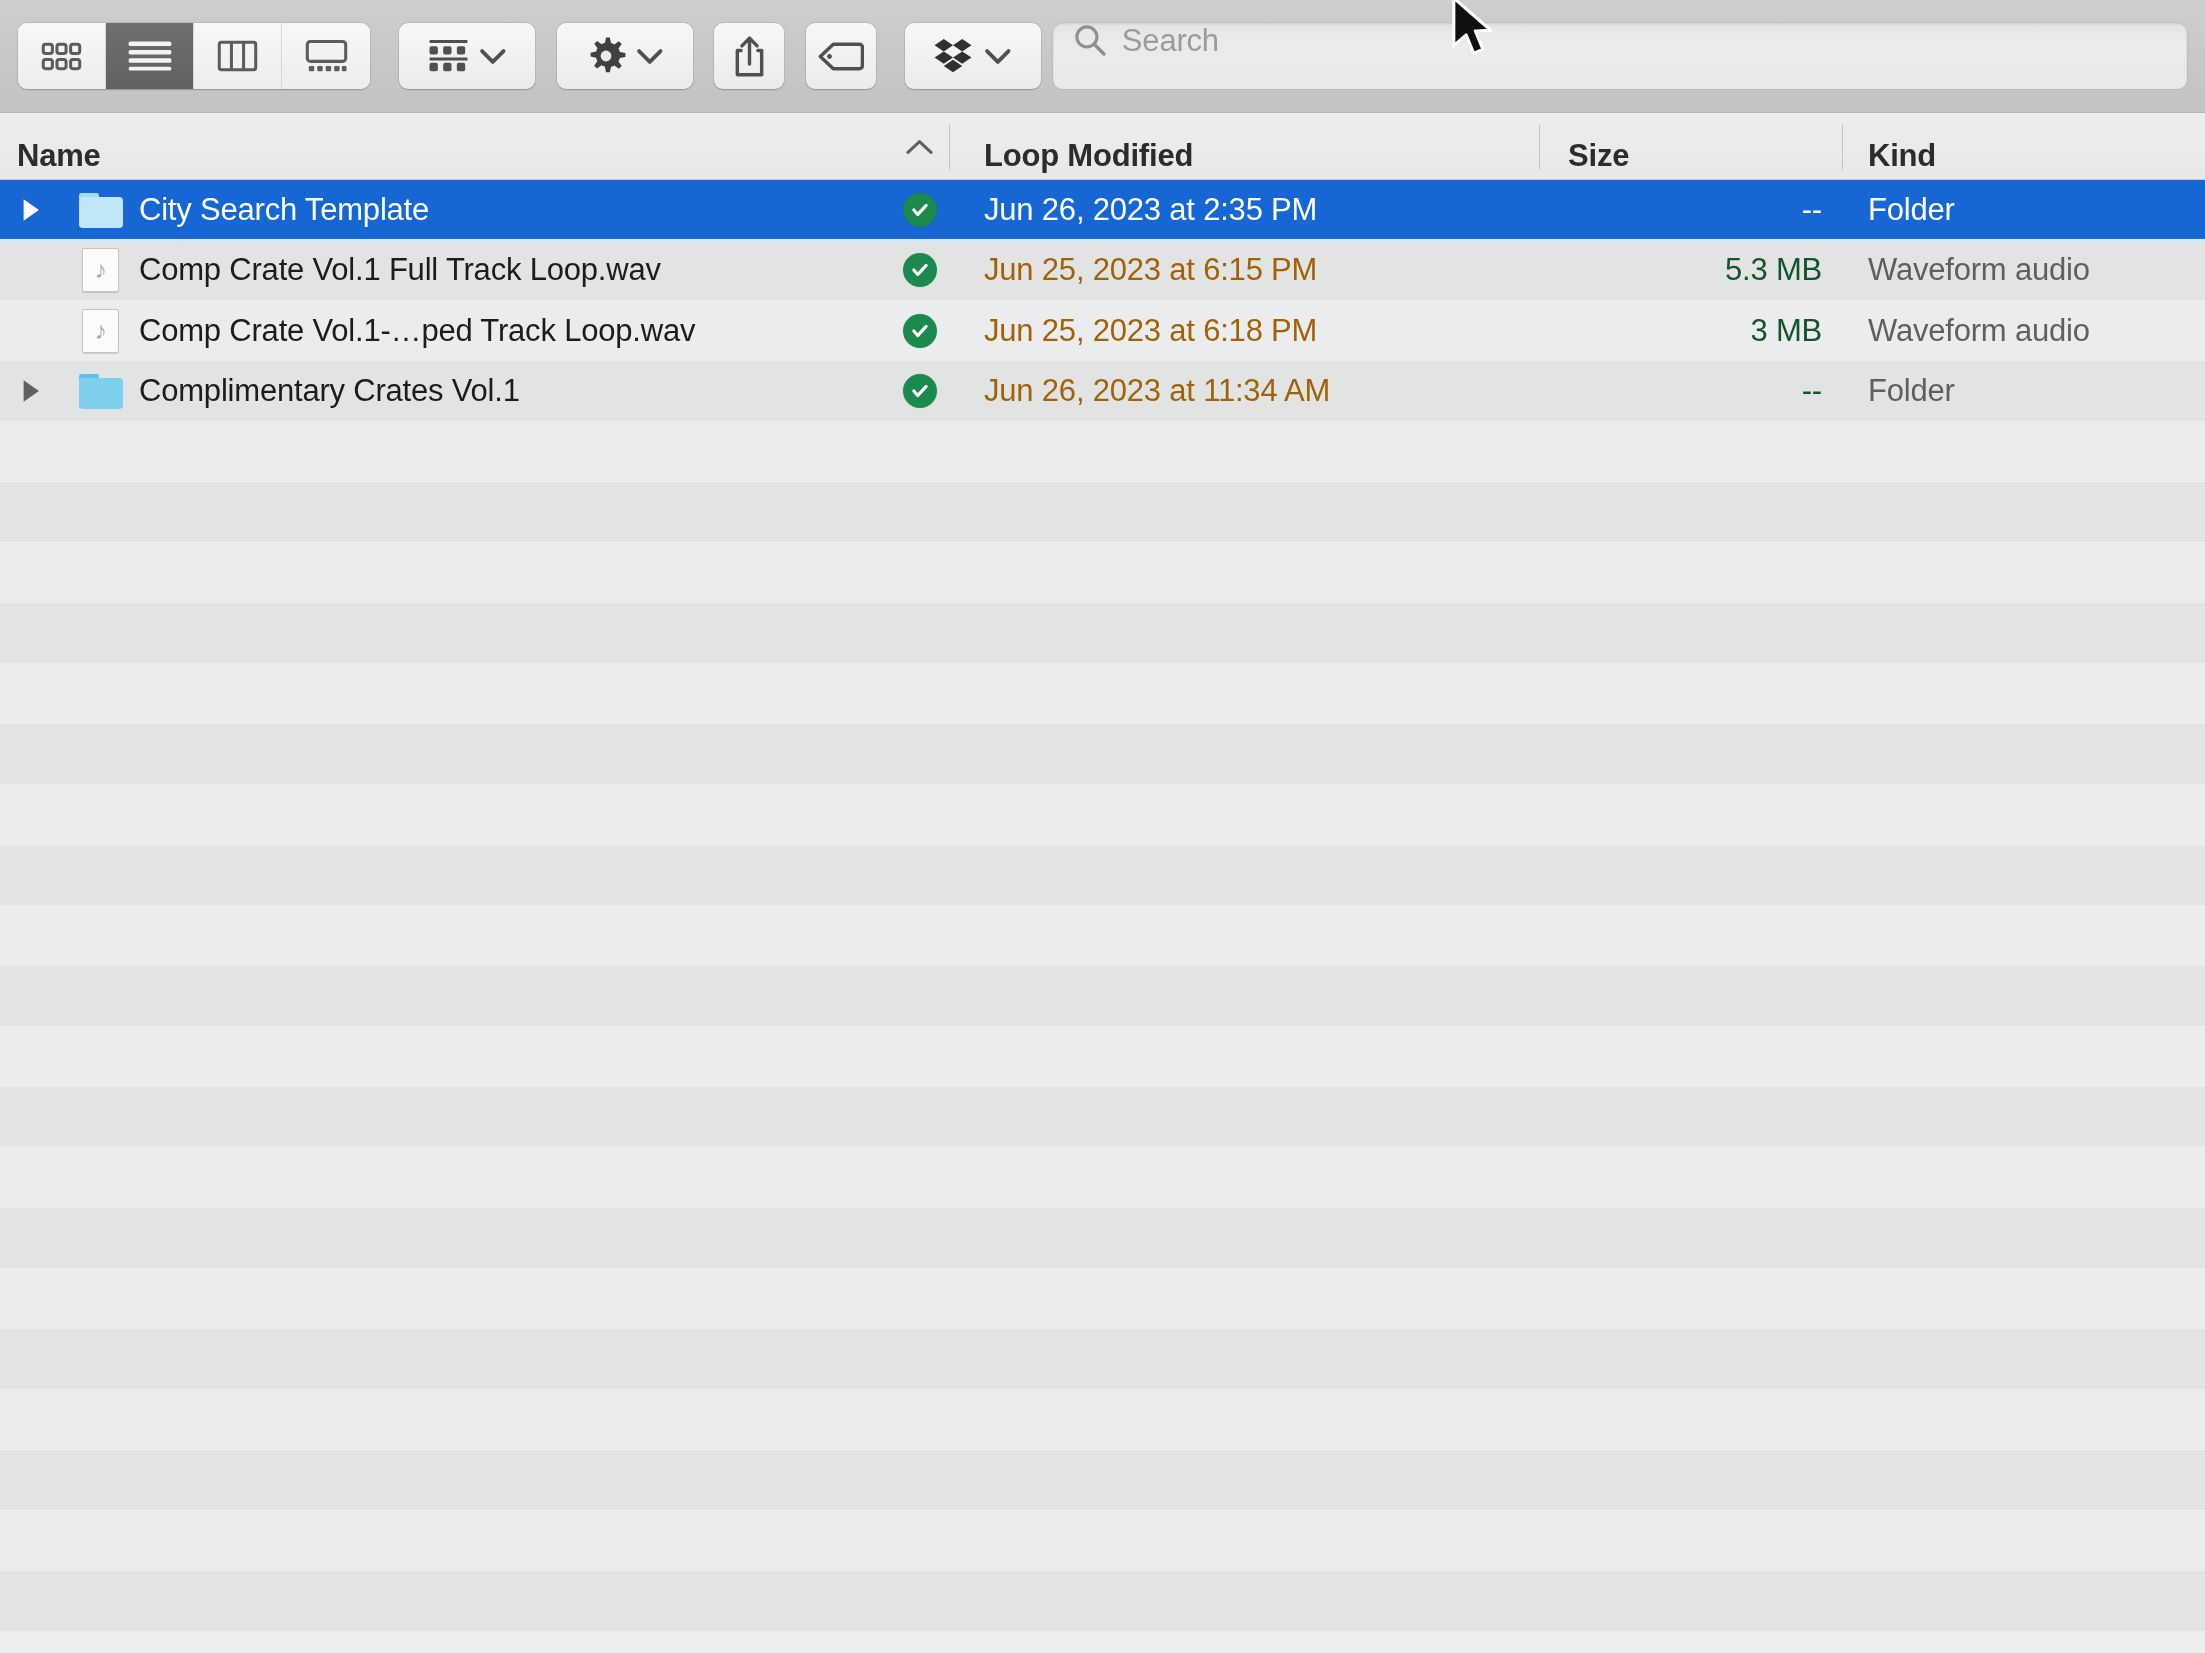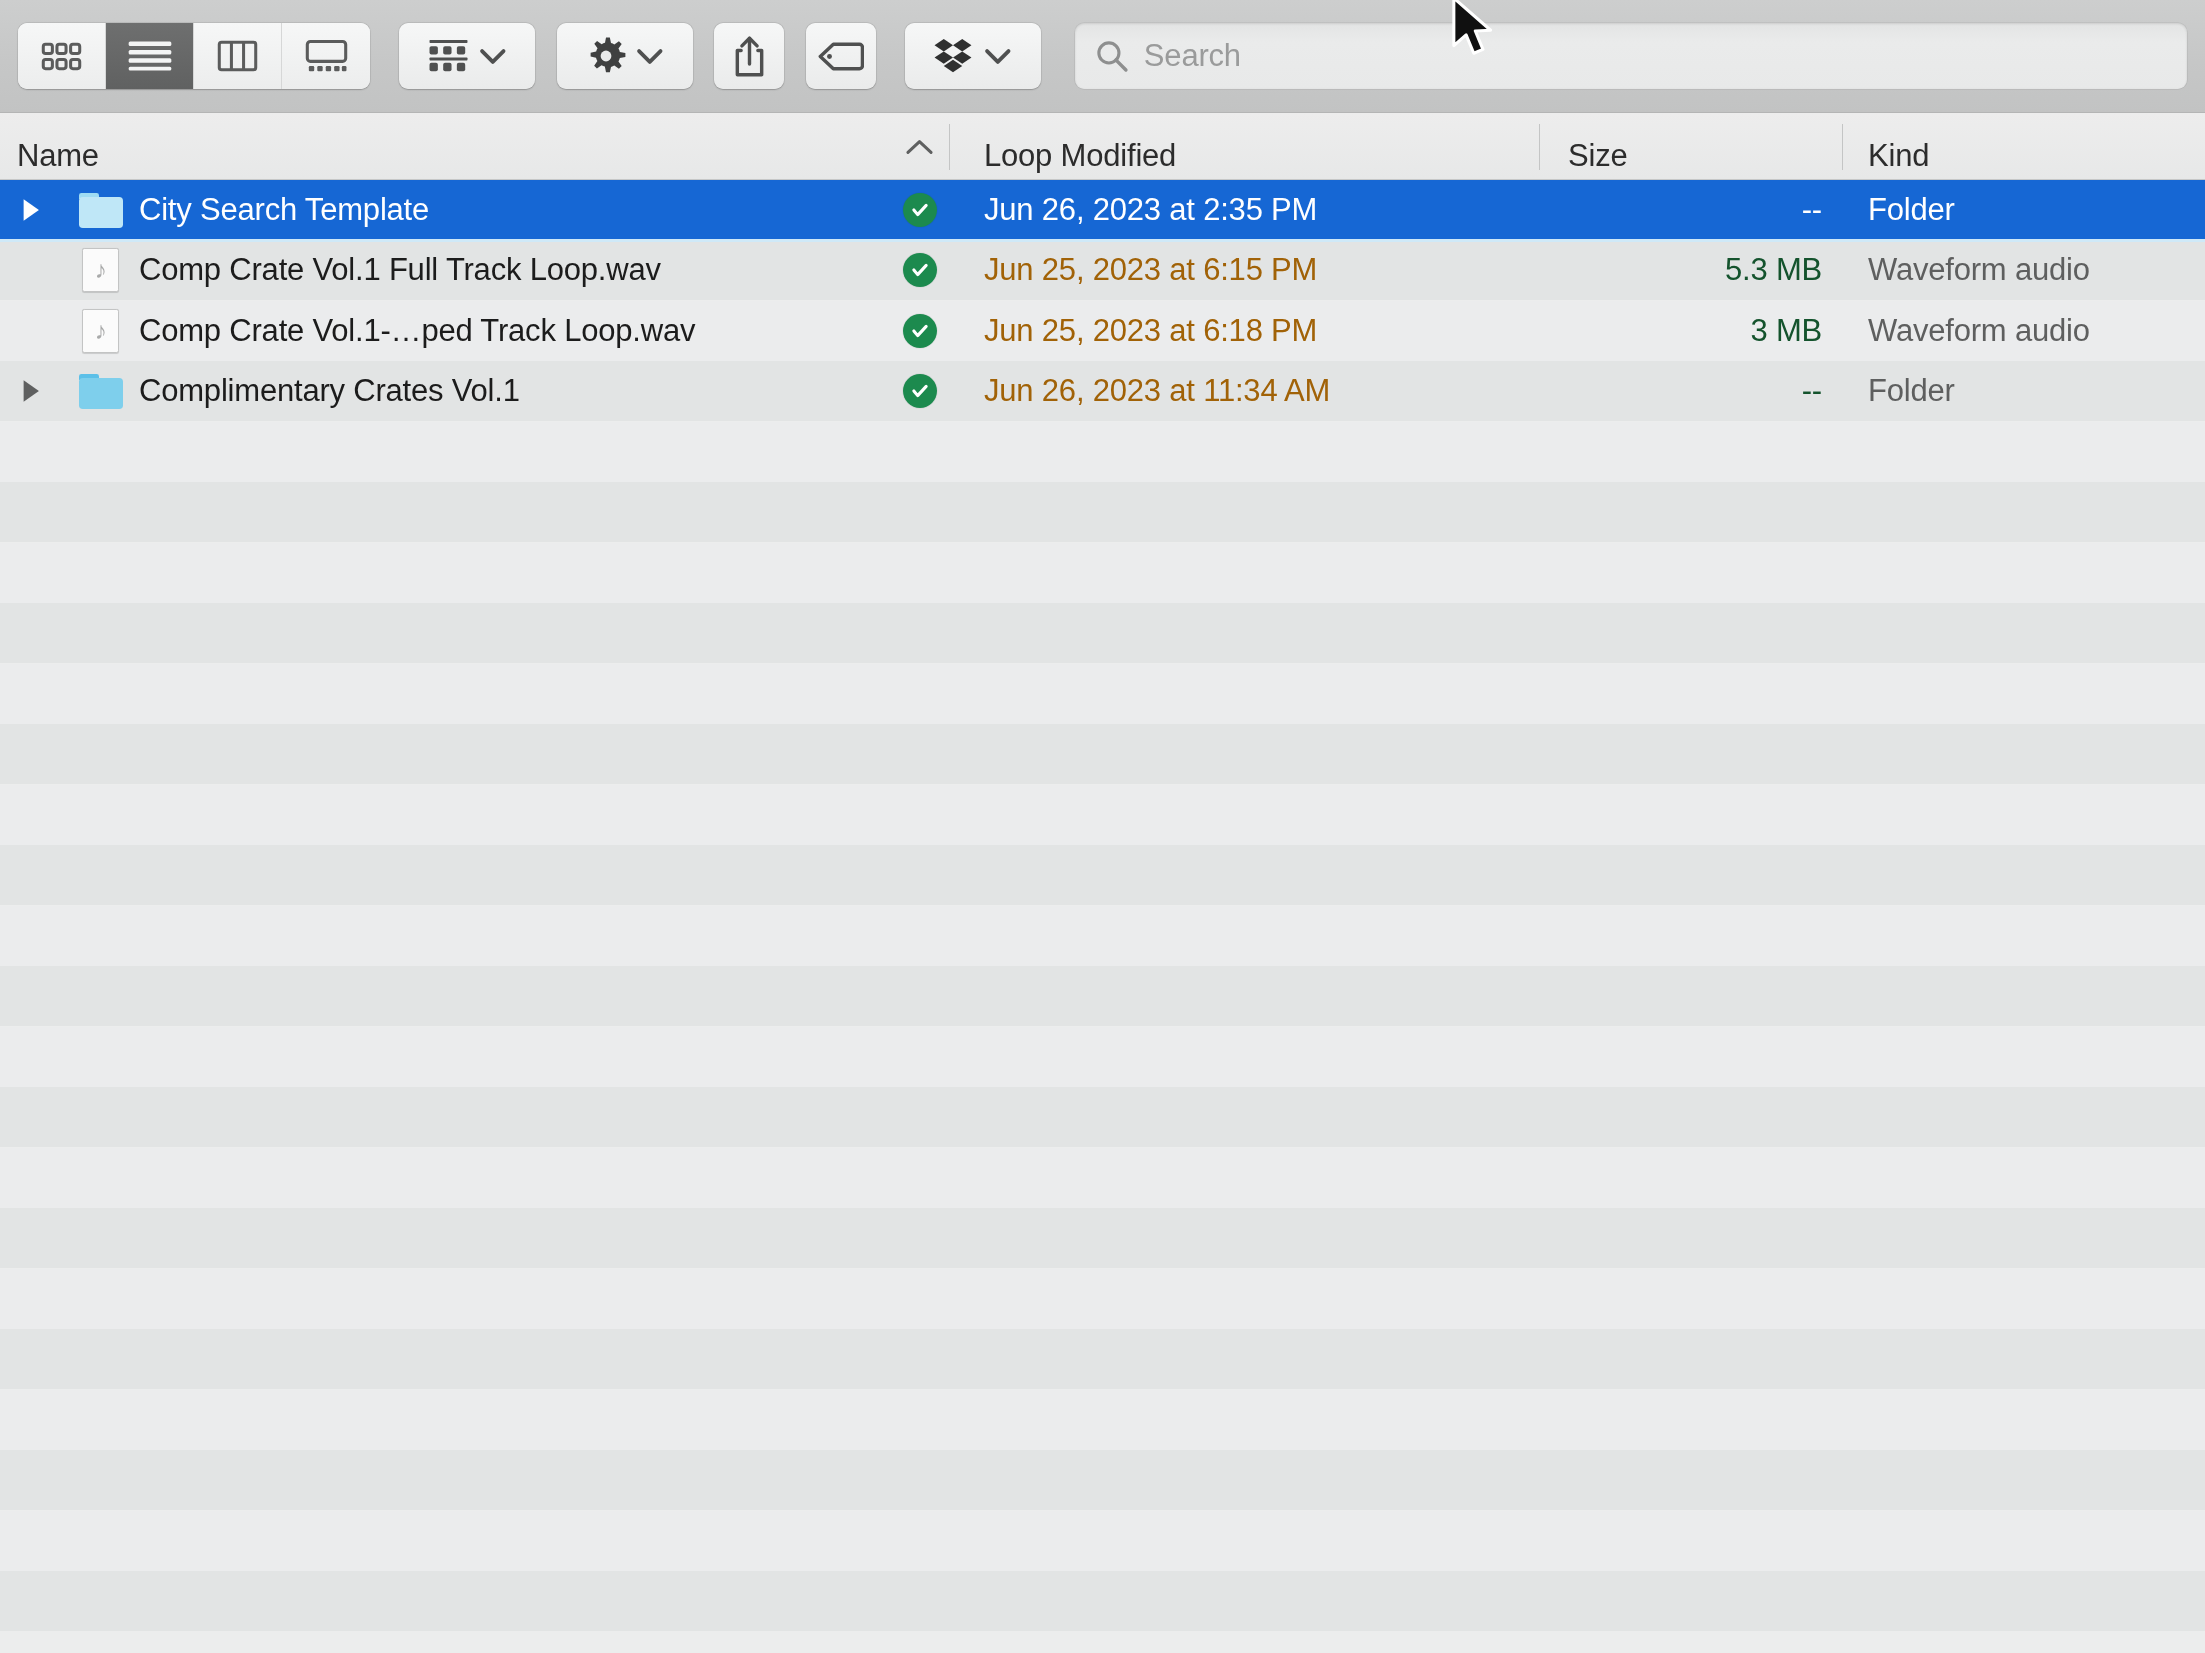--- a/index.html
+++ b/index.html
@@ -80,41 +80,41 @@
     border-radius:9.2px;
     box-shadow:0 0.8px 1.5px rgba(0,0,0,.22), 0 0 0 0.8px rgba(0,0,0,.06);
     cursor:default; gap:10.7px;
   }
   .tb-btn.wide{ width:136px; }
   .tb-btn.narrow{ width:70px; }
   .chev{ display:block; }
 
   
   .search-field{
-    flex:1; height:66px; margin-left:34px; margin-right:0;
+    flex:1; height:66px; margin-left:12px; margin-right:0;
     background:linear-gradient(to bottom,#e3e4e4,#eaebeb 30%,#e8e9e9);
     border-radius:9.2px;
     box-shadow:inset 0 0.8px 2.3px rgba(0,0,0,.12), 0 0 0 0.8px rgba(0,0,0,.07);
-    display:flex; align-items:center; padding:0 20px; gap:15.3px;
+    display:flex; align-items:flex-start; padding:0 20px; gap:15.3px;
   }
   .search-placeholder{
     font-size:31px; color:#9a9b9b; letter-spacing:-0.2px;
   }
 
   
   .col-header{
     position:relative; height:67px; flex:0 0 67px;
     background:linear-gradient(to bottom,#ededed,#e7e8e8);
     border-bottom:0.8px solid #c6c7c7;
     display:flex; align-items:center;
   }
   .col-header .hcell{
     position:absolute; top:0; height:85px;
     display:flex; align-items:center;
-    font-size:31px; color:#2c2c2c; font-weight:400; letter-spacing:-0.2px;
+    font-size:31px; color:#2c2c2c; font-weight:700; letter-spacing:-0.2px;
   }
   .col-divider{
     position:absolute; top:10.7px; height:46px; width:0.8px; background:#c4c5c5;
   }
   .sort-arrow{ position:absolute; top:0; height:67px; display:flex; align-items:center; }
 
   
   .file-list{
     position:relative; flex:1; overflow:hidden; background:#eceded;
   }

